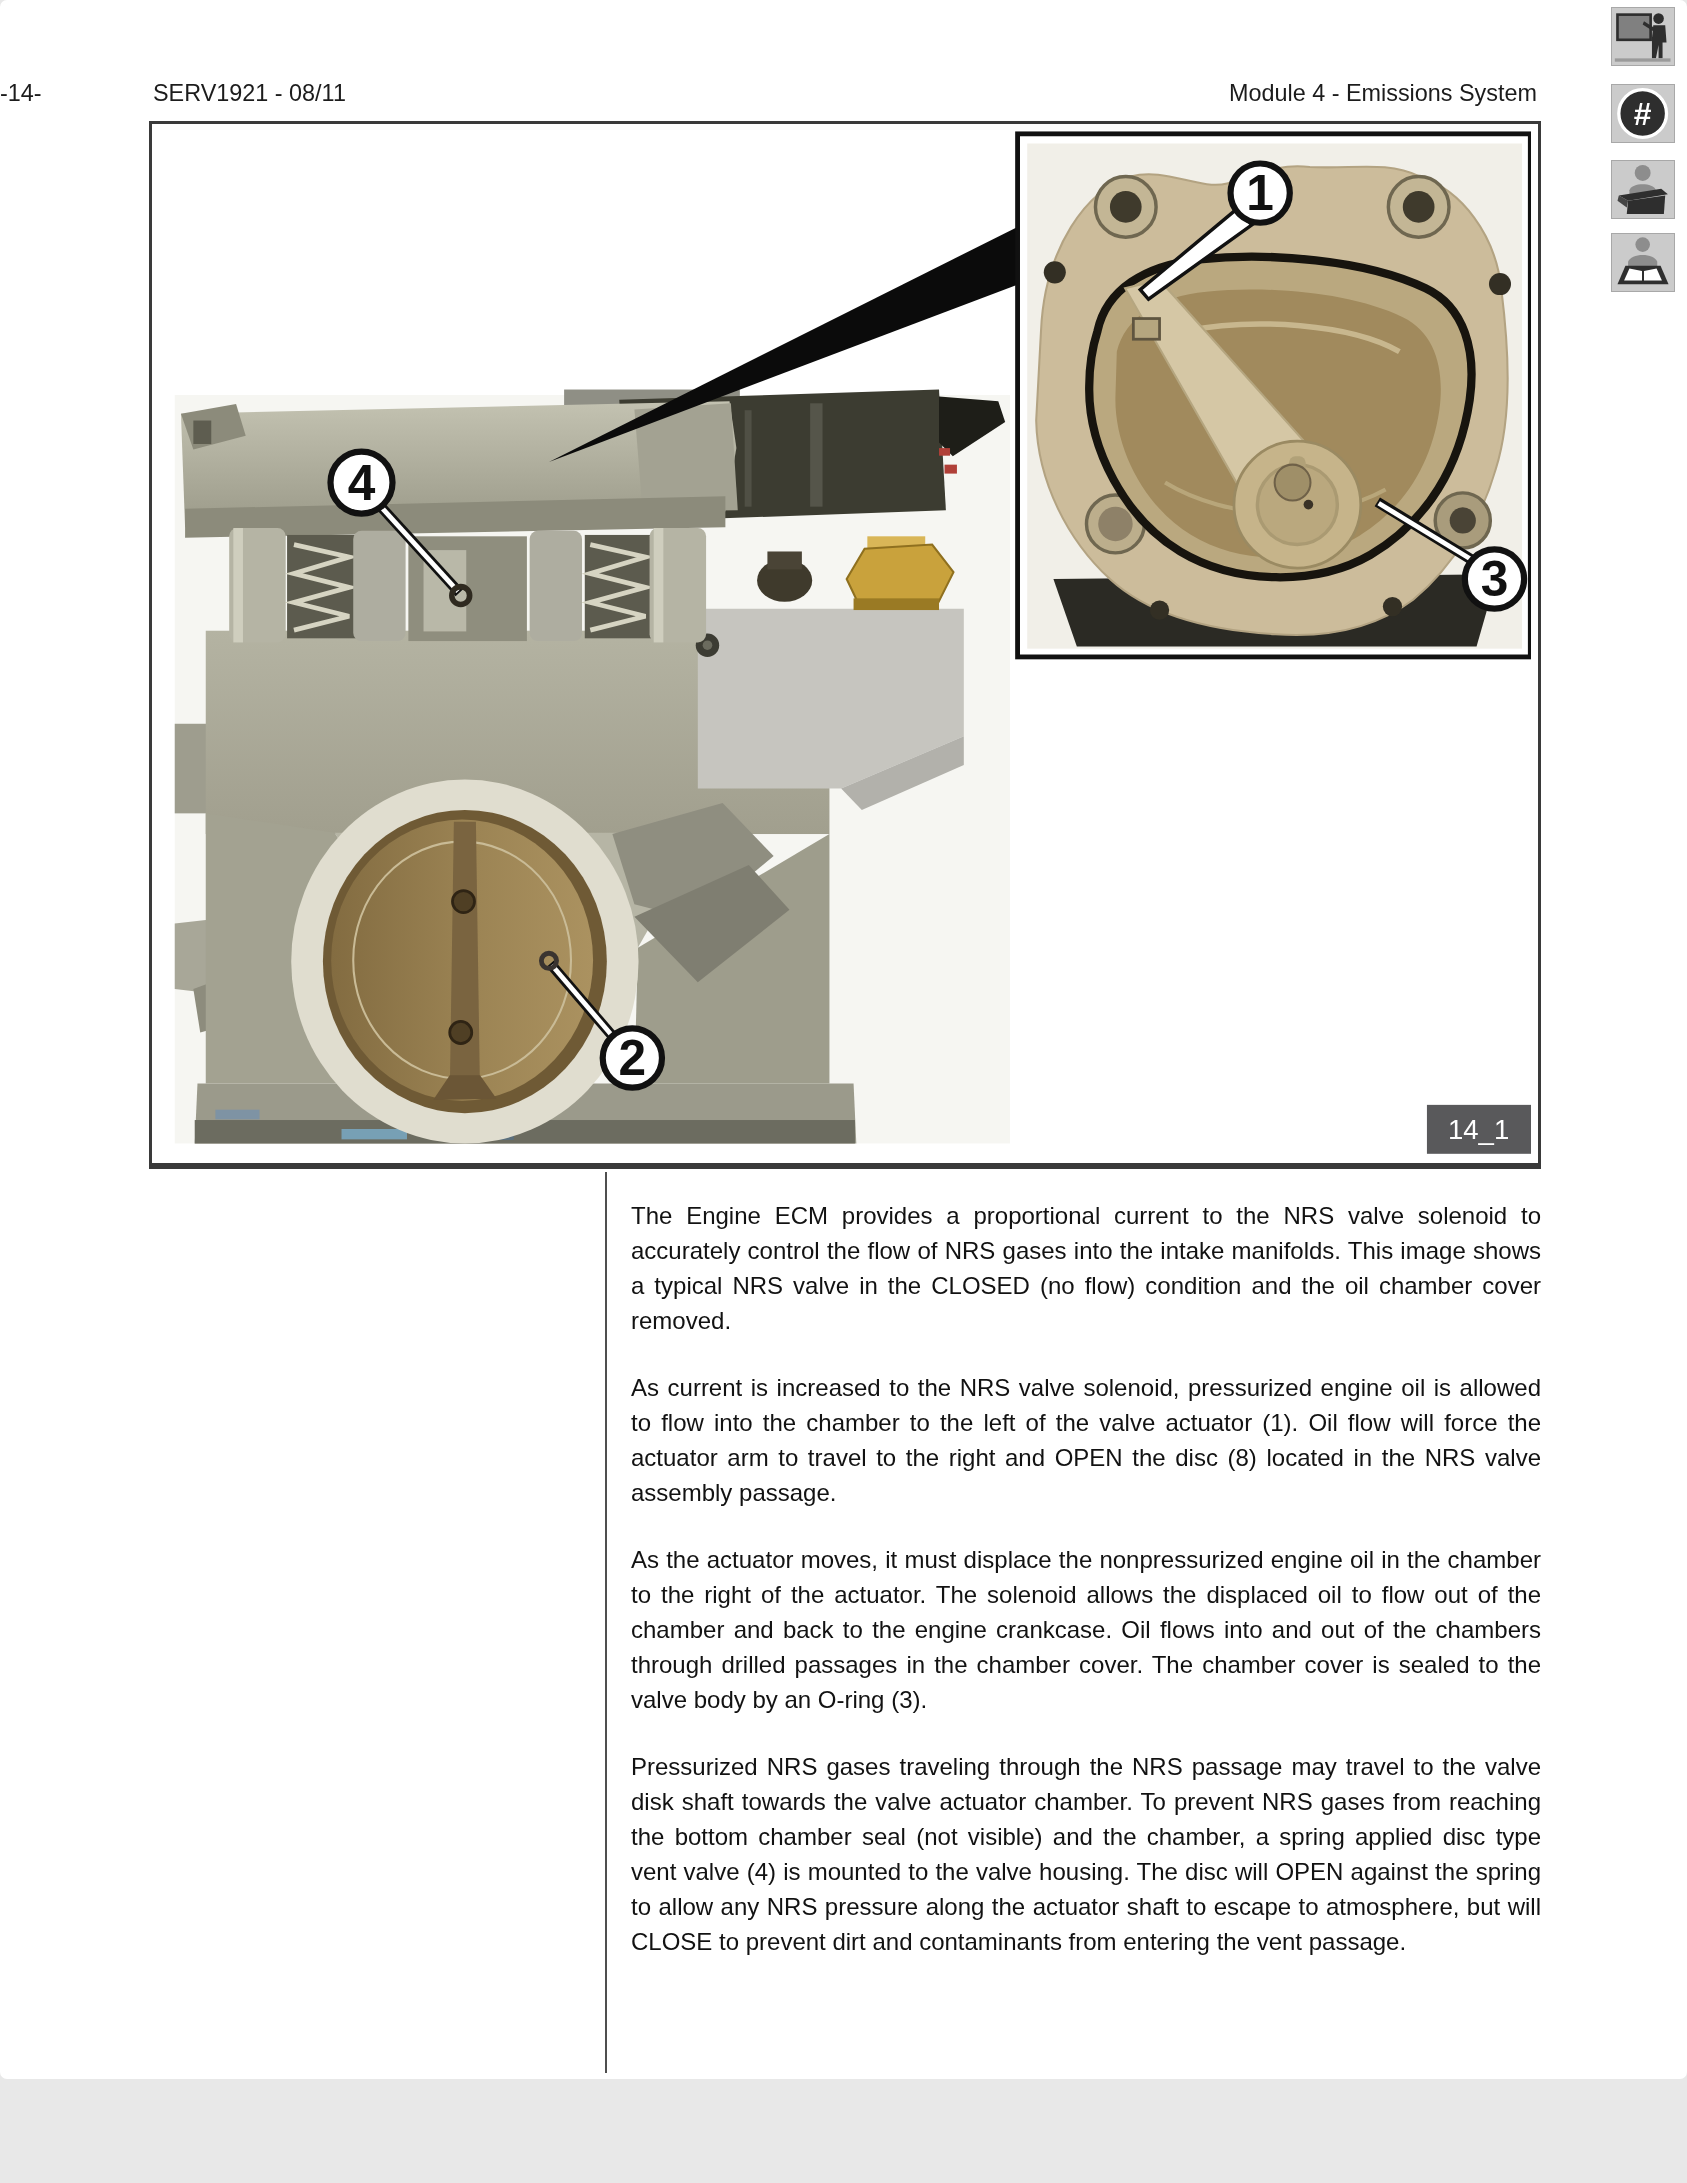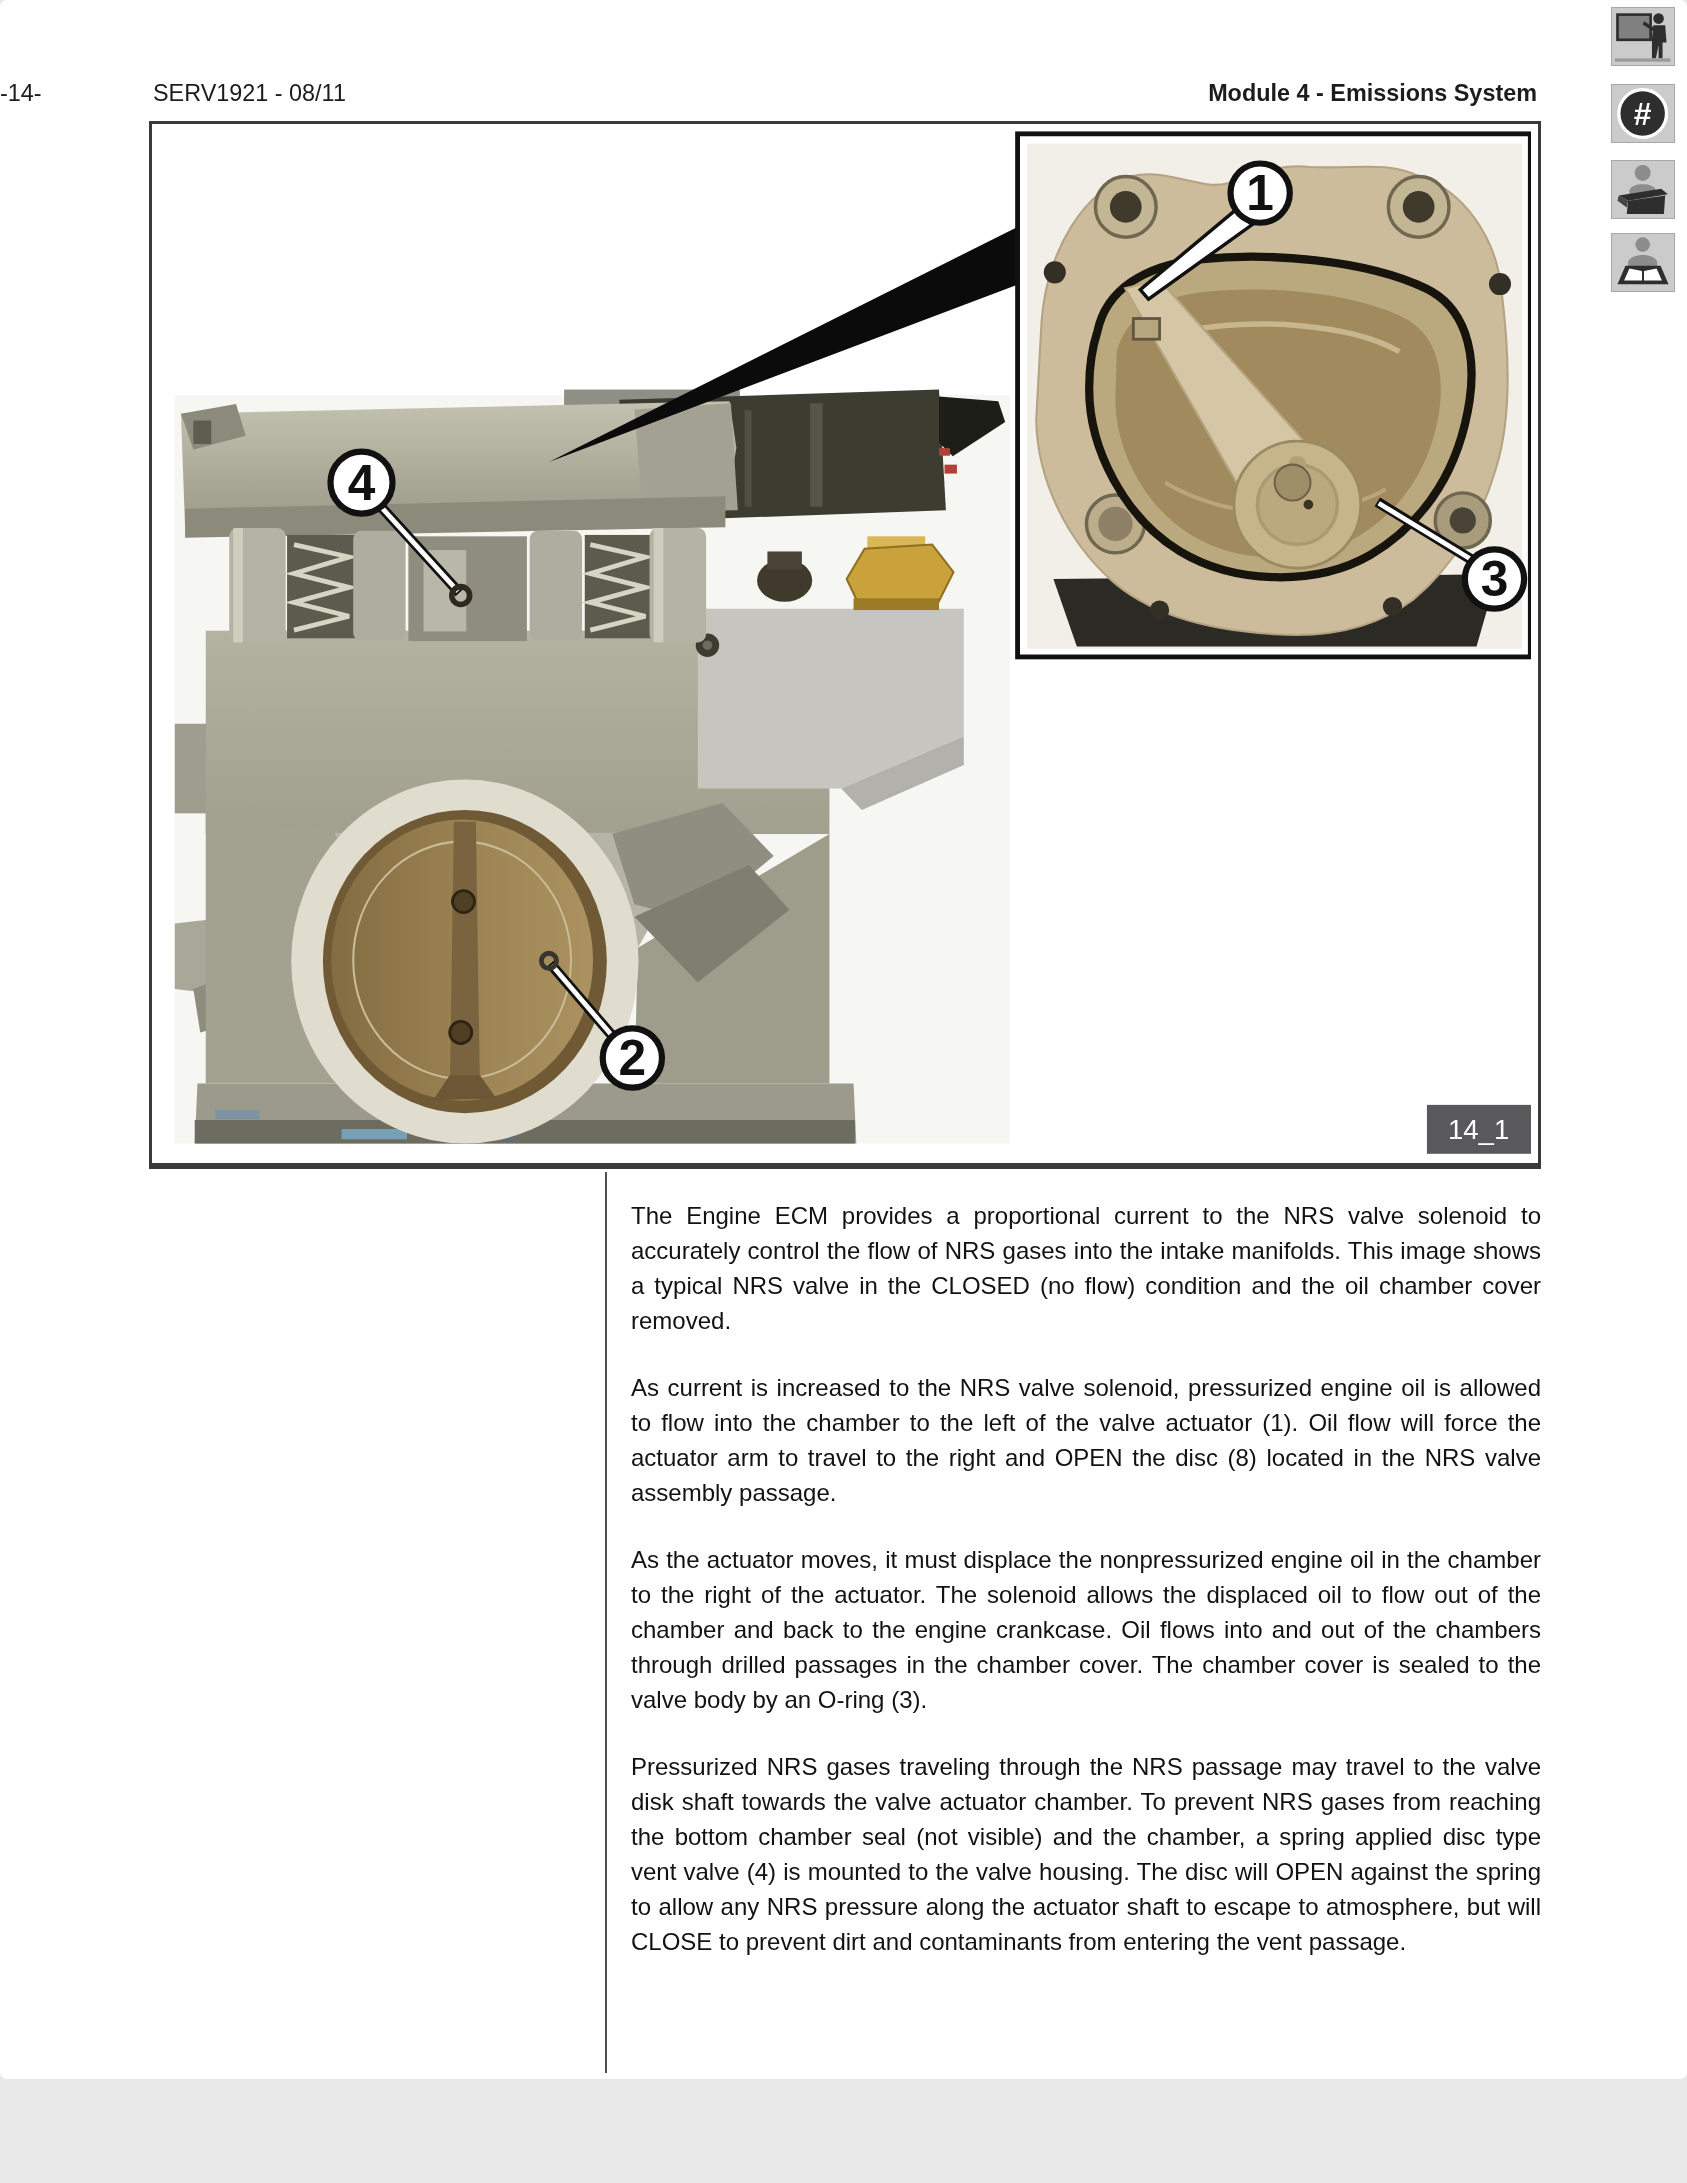--- a/index.html
+++ b/index.html
@@ -2,21 +2,21 @@
 <html style="font-size:11px"><head>
 <meta charset="utf-8">
 <style>
   html,body{margin:0;padding:0;background:#e8e8e8;}
   .page{position:relative;width:1687px;height:2079px;background:#ffffff;overflow:hidden;
         font-family:"Liberation Sans", sans-serif;color:#141414;border-radius:7px;}
   
   .hdr{position:absolute;top:80px;font-size:23.4px;color:#1c1c1c;white-space:nowrap;}
   .hdr-left{left:153px;}
   .hdr-center{left:0;width:1687px;}
-  .hdr-right{right:150px;font-weight:bold;}
+  .hdr-right{right:150px;}
   
   .side-icons{position:absolute;right:12.4px;top:0;width:64px;}
   .icon-tile{position:absolute;left:0;width:64px;height:59px;background:#cbcbcb;
              border:0.7px solid #a8a8a8;box-sizing:border-box;cursor:pointer;}
   .icon-tile svg{display:block;width:100%;height:100%;}
   
   .figure-box{position:absolute;left:149px;top:121px;width:1386px;height:1039px;
               background:#ffffff;border:3.4px solid #3a3a3a;border-bottom-width:6.2px;}
   .figure-box svg{display:block;}
   

